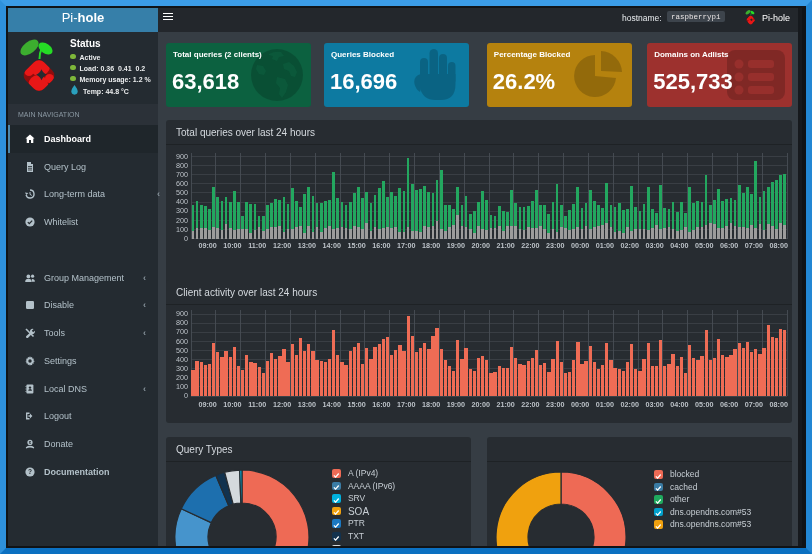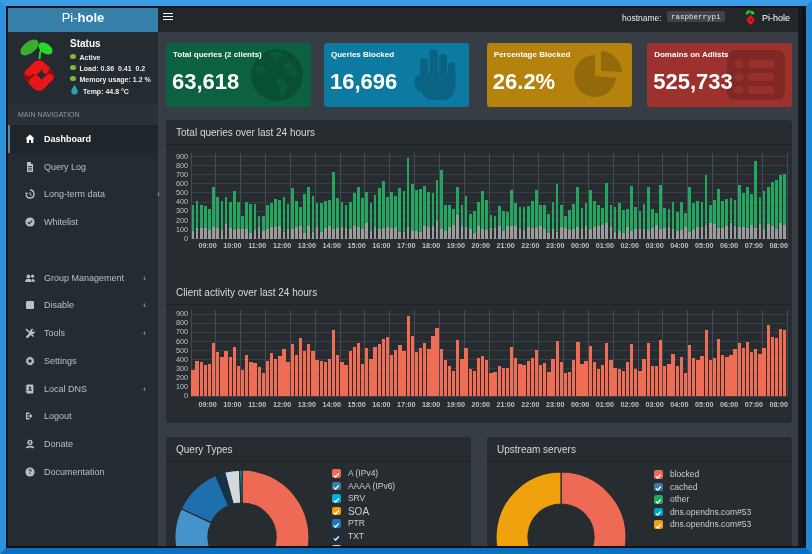--- a/index.html
+++ b/index.html
@@ -161,21 +161,21 @@
           <text x="5" y="4.7" font-size="4.4" fill="#232a2f" text-anchor="middle" font-weight="bold">$</text>
           <path d="M0.8 8.2 q2 -1.4 4.2 -1.4 2.2 0 4.2 1.4 l-0.4 1.2 q-1.9-1-3.8-1-1.9 0-3.8 1 Z" fill="#b3c1c9"></path>
         </svg>
 <span style="position:absolute;left:34px;top:50%;transform:translateY(-50%);font-size:9px;color:#b3c1c9;font-weight:400;white-space:nowrap">Donate</span>
       </div>
       <div style="position:absolute;left:0;top:450.0px;width:150px;height:27.75px;border-left:2.5px solid transparent;box-sizing:border-box">
 <svg width="10" height="10" viewBox="0 0 10 10" style="position:absolute;left:14.5px;top:50%;transform:translateY(-50%)">
           <circle cx="5" cy="5" r="4.6" fill="#b3c1c9"></circle>
           <text x="5" y="7.3" font-size="6.6" fill="#232a2f" text-anchor="middle" font-weight="bold">?</text>
         </svg>
-<span style="position:absolute;left:34px;top:50%;transform:translateY(-50%);font-size:9px;color:#b3c1c9;font-weight:400;white-space:nowrap">Documentation</span>
+<span style="position:absolute;left:34px;top:50%;transform:translateY(-50%);font-size:9px;color:#b3c1c9;font-weight:700;white-space:nowrap">Documentation</span>
       </div>
 
   <div style="position:absolute;left:158.0px;top:35px;width:144.9px;height:63.5px;background:#0c6140;border-radius:3px;overflow:hidden">
 <svg width="56" height="56" viewBox="0 0 56 56" style="position:absolute;right:6px;top:4px">
 <circle cx="28" cy="28" r="26" fill="rgba(0,0,0,0.18)"></circle>
 <path d="M20 7 q6-3 12-2 l3 4-5 1-2 4-5-2 1-3-4-1z" fill="#0c6140" opacity="0.55"></path>
 <path d="M34 17 l6-2 5 4 3 6-2 5-4-1-2-5-5-2z" fill="#0c6140" opacity="0.55"></path>
 <path d="M28 30 l8 2 3 6-2 7-4 6-3-4 1-6-4-5z" fill="#0c6140" opacity="0.55"></path>
 <path d="M8 18 l6 1 3 5-2 4-5-1-3-5z" fill="#0c6140" opacity="0.55"></path>
 </svg>
@@ -818,21 +818,20 @@
             <path d="M76.00 33.00 A67 67 0 1 1 45.58 159.70 L60.56 130.29 A34 34 0 1 0 76.00 66.00 Z" fill="#ee6a55" stroke="#272c31" stroke-width="1.2"></path>
             <path d="M45.58 159.70 A67 67 0 0 1 15.28 71.68 L45.19 85.63 A34 34 0 0 0 60.56 130.29 Z" fill="#4694cc" stroke="#272c31" stroke-width="1.2"></path>
             <path d="M15.28 71.68 A67 67 0 0 1 49.82 38.33 L62.72 68.70 A34 34 0 0 0 45.19 85.63 Z" fill="#1d6fae" stroke="#272c31" stroke-width="1.2"></path>
             <path d="M49.82 38.33 A67 67 0 0 1 58.66 35.28 L67.20 67.16 A34 34 0 0 0 62.72 68.70 Z" fill="#12324e" stroke="#272c31" stroke-width="1.2"></path>
             <path d="M58.66 35.28 A67 67 0 0 1 73.66 33.04 L74.81 66.02 A34 34 0 0 0 67.20 67.16 Z" fill="#d4d9dd" stroke="#272c31" stroke-width="1.2"></path>
             <path d="M73.66 33.04 A67 67 0 0 1 76.00 33.00 L76.00 66.00 A34 34 0 0 0 74.81 66.02 Z" fill="#00b4e0" stroke="#272c31" stroke-width="1.2"></path>
           </svg>
         </div>
   </div>
   <div class="panel" style="left:479px;top:429px;width:305px;height:180px">
-    <div class="ptitle">Upstream servers</div>
         <div class="pline"></div>
     <div style="position:absolute;left:0;top:0;width:305px;height:180px">
           <svg width="305" height="180" style="position:absolute;left:0;top:0">
             <path d="M74.00 35.00 A65 65 0 1 1 67.21 164.64 L70.55 132.82 A33 33 0 1 0 74.00 67.00 Z" fill="#ee6a55" stroke="#272c31" stroke-width="1.2"></path>
             <path d="M67.21 164.64 A65 65 0 0 1 59.38 163.33 L66.58 132.15 A33 33 0 0 0 70.55 132.82 Z" fill="#1d78be" stroke="#272c31" stroke-width="1.2"></path>
             <path d="M59.38 163.33 A65 65 0 0 1 74.00 35.00 L74.00 67.00 A33 33 0 0 0 66.58 132.15 Z" fill="#f0a10e" stroke="#272c31" stroke-width="1.2"></path>
           </svg>
         </div>
   </div>
   <div style="position:absolute;left:324px;top:461.0px;height:9px;line-height:9px;white-space:nowrap">

